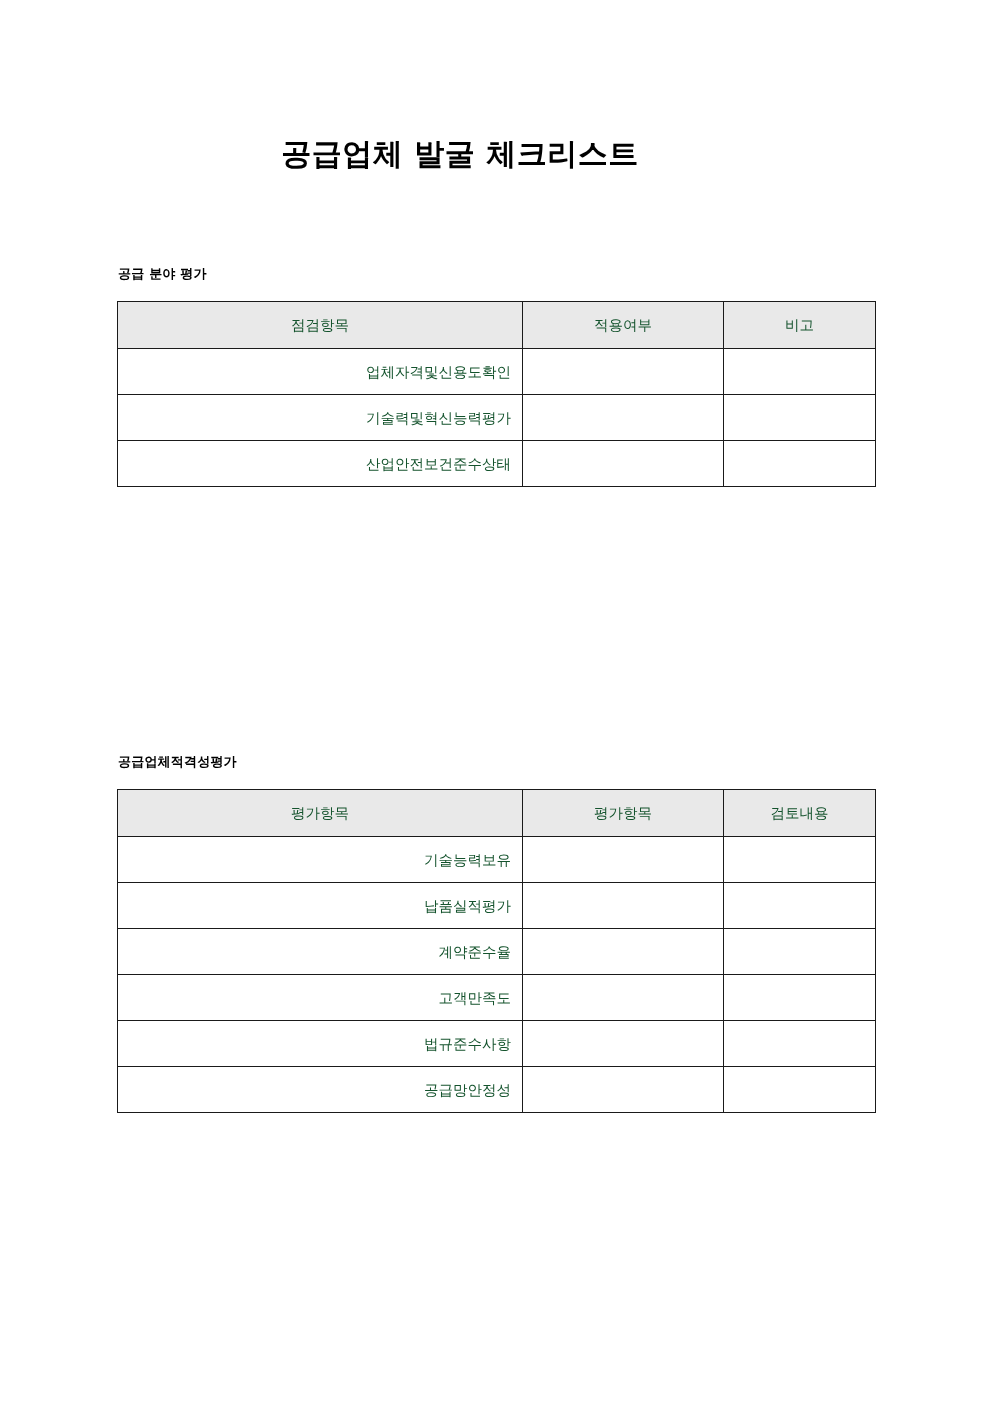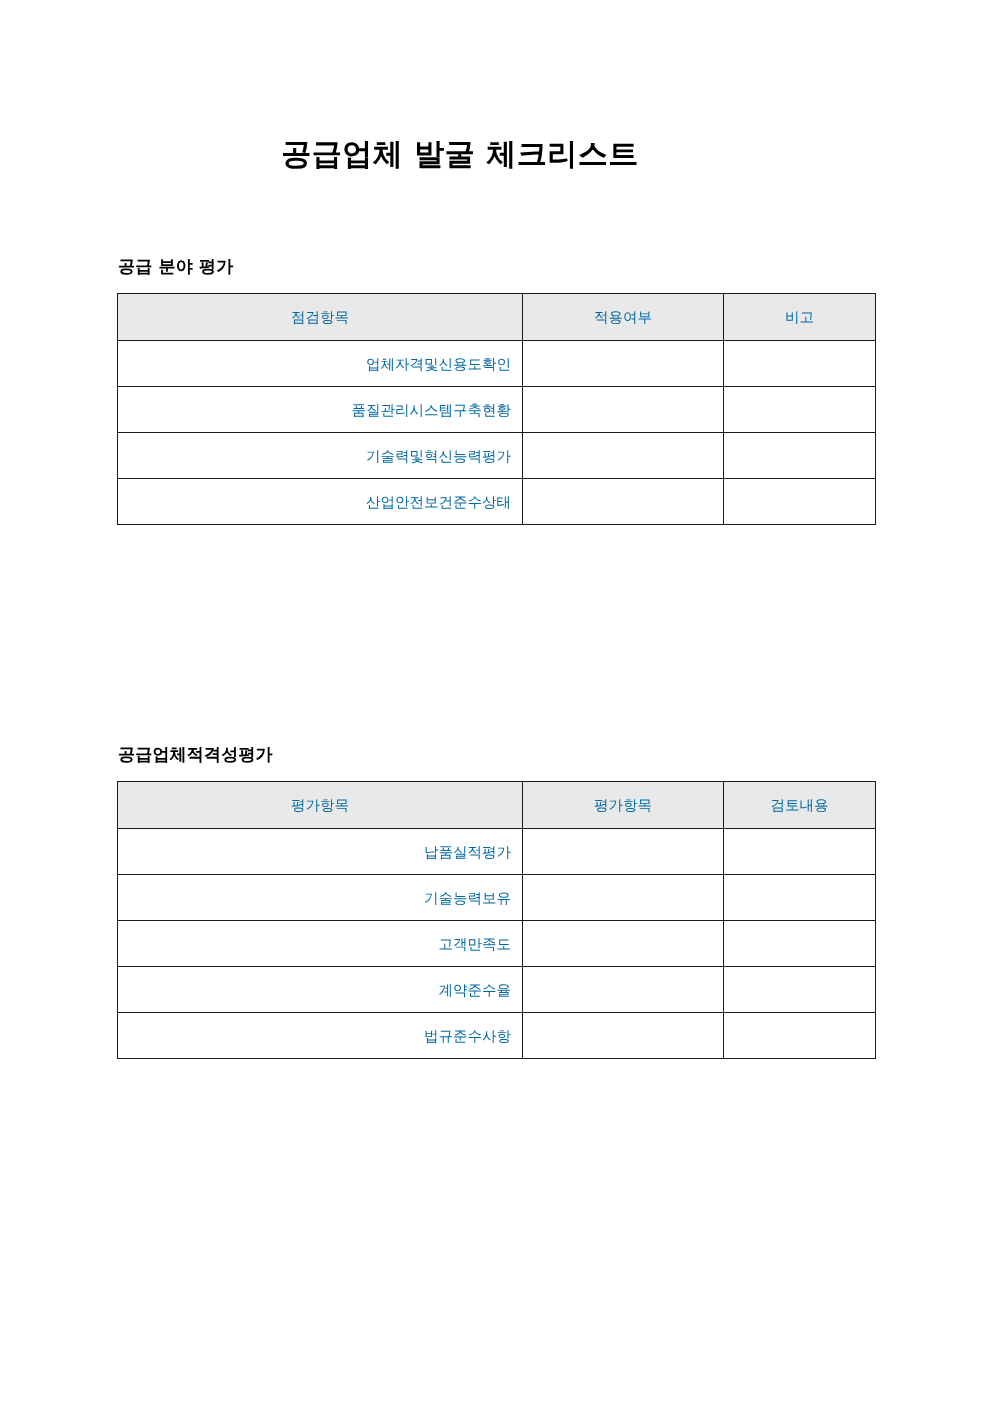--- a/index.html
+++ b/index.html
@@ -42,41 +42,41 @@
 
   .section {
     position: absolute;
     left: 117px;
     width: 758px;
   }
   .section-1 { top: 246px; }
   .section-2 { top: 734px; }
 
   .section-heading {
-    margin: 8px 0 15px 1px;
-    font-size: 17px;
+    margin: 16px 0 15px 1px;
+    font-size: 13px;
     line-height: 24px;
     font-weight: bold;
     color: #000000;
     letter-spacing: 0.2px;
   }
 
   table.checklist {
     border-collapse: collapse;
     width: 758px;
     table-layout: fixed;
     background: #ffffff;
   }
   table.checklist th,
   table.checklist td {
     border: 1px solid #1a1a1a;
     font-size: 14.5px;
     line-height: 20px;
     font-weight: normal;
-    color: #0369a1;
+    color: #14532d;
     height: 46px;
     box-sizing: border-box;
     padding: 0 11px;
     vertical-align: middle;
   }
   table.checklist thead th {
     background: #e9e9e9;
     text-align: center;
     height: 47px;
     font-weight: normal;
@@ -114,25 +114,20 @@
           <th>비고</th>
         </tr>
       </thead>
       <tbody>
         <tr>
           <td class="item-cell">업체자격및신용도확인</td>
           <td class="blank-cell"></td>
           <td class="blank-cell"></td>
         </tr>
         <tr>
-          <td class="item-cell">품질관리시스템구축현황</td>
-          <td class="blank-cell"></td>
-          <td class="blank-cell"></td>
-        </tr>
-        <tr>
           <td class="item-cell">기술력및혁신능력평가</td>
           <td class="blank-cell"></td>
           <td class="blank-cell"></td>
         </tr>
         <tr>
           <td class="item-cell">산업안전보건준수상태</td>
           <td class="blank-cell"></td>
           <td class="blank-cell"></td>
         </tr>
       </tbody>
@@ -149,41 +144,46 @@
       </colgroup>
       <thead>
         <tr>
           <th>평가항목</th>
           <th>평가항목</th>
           <th>검토내용</th>
         </tr>
       </thead>
       <tbody>
         <tr>
+          <td class="item-cell">기술능력보유</td>
+          <td class="blank-cell"></td>
+          <td class="blank-cell"></td>
+        </tr>
+        <tr>
           <td class="item-cell">납품실적평가</td>
           <td class="blank-cell"></td>
           <td class="blank-cell"></td>
         </tr>
         <tr>
-          <td class="item-cell">기술능력보유</td>
+          <td class="item-cell">계약준수율</td>
           <td class="blank-cell"></td>
           <td class="blank-cell"></td>
         </tr>
         <tr>
           <td class="item-cell">고객만족도</td>
           <td class="blank-cell"></td>
           <td class="blank-cell"></td>
         </tr>
         <tr>
-          <td class="item-cell">계약준수율</td>
+          <td class="item-cell">법규준수사항</td>
           <td class="blank-cell"></td>
           <td class="blank-cell"></td>
         </tr>
         <tr>
-          <td class="item-cell">법규준수사항</td>
+          <td class="item-cell">공급망안정성</td>
           <td class="blank-cell"></td>
           <td class="blank-cell"></td>
         </tr>
       </tbody>
     </table>
   </section>
 
 </div>
 
 </body></html>

